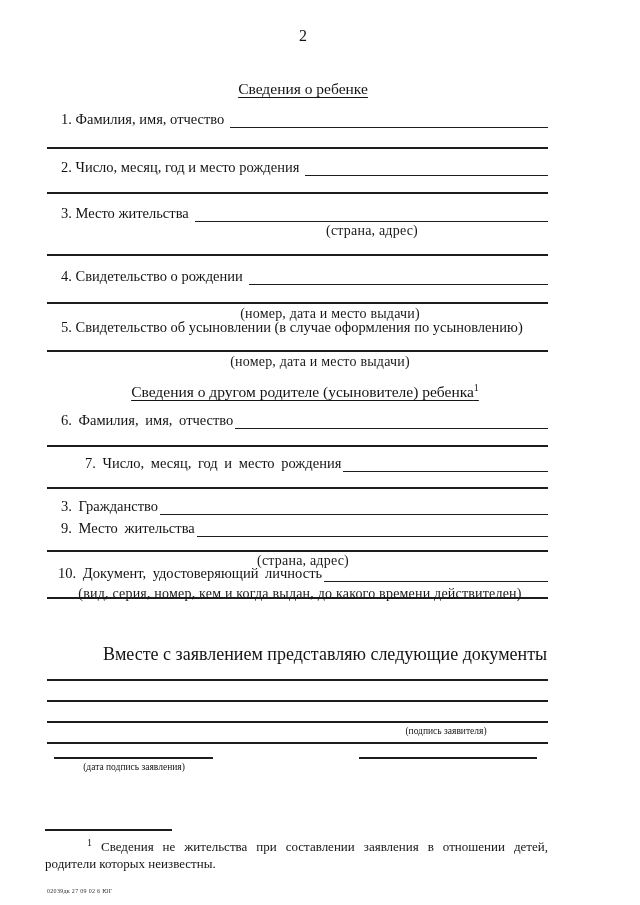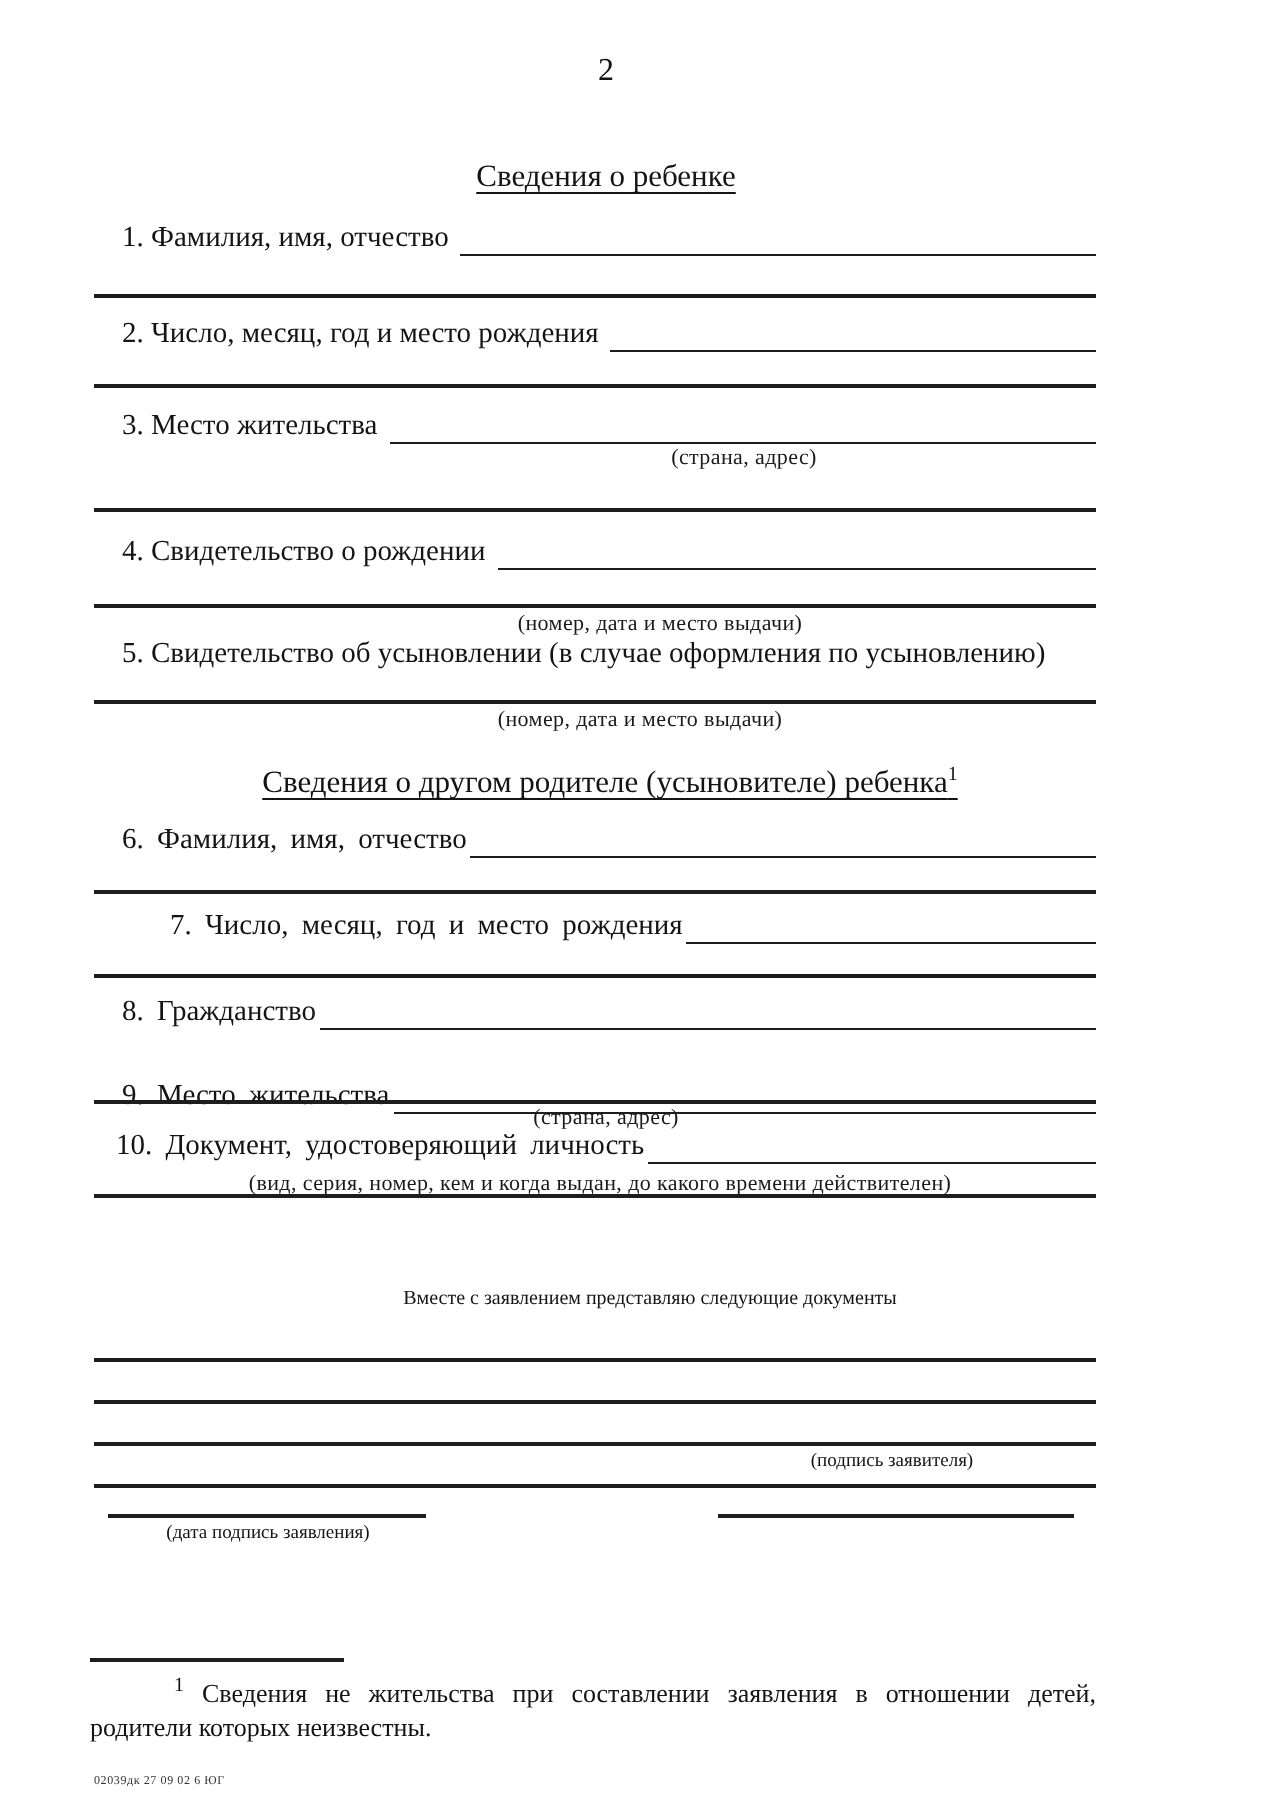--- a/index.html
+++ b/index.html
@@ -27,24 +27,24 @@
   .item .fill{
     flex:1;margin-left:6px;
     border-bottom:1.5px solid #1d1d1d;
     height:16px;
   }
   .hline{
     left:47px;width:501px;height:0;
     border-top:2px solid #1d1d1d;
   }
   .hline.thick{border-top-width:2.5px;}
-  .cap{font-size:11px;color:#1a1a1a;letter-spacing:0.2px;}
+  .cap{font-size:14px;color:#1a1a1a;letter-spacing:0.2px;}
   .sigline{height:0;border-top:2px solid #1d1d1d;}
   .sigcap{font-size:9.5px;}
-  .docintro{font-size:10px;}
+  .docintro{font-size:18px;}
   .footnote{
     left:45px;width:503px;
     font-size:13px;line-height:17px;
     text-align:justify;text-indent:42px;
   }
   .fnrule{left:45px;width:127px;border-top:2.5px solid #1d1d1d;height:0;}
   .code{font-size:6px;color:#333;letter-spacing:0.3px;}
 </style>
 </head>
 <body>
@@ -100,25 +100,25 @@
   </div>
   <div class="abs hline" style="top:445px;"></div>
 
   <div class="abs item" style="top:454px;margin-left:24px;">
     <span class="lbl sp">7. Число, месяц, год и место рождения</span>
     <span class="fill" style="margin-left:2px;"></span>
   </div>
   <div class="abs hline" style="top:487px;"></div>
 
   <div class="abs item" style="top:497px;">
-    <span class="lbl sp">8. Гражданство</span>
+    <span class="lbl sp">3. Гражданство</span>
     <span class="fill" style="margin-left:2px;"></span>
   </div>
 
-  <div class="abs item" style="top:539px;">
+  <div class="abs item" style="top:519px;">
     <span class="lbl sp">9. Место жительства</span>
     <span class="fill" style="margin-left:2px;"></span>
   </div>
   <div class="abs hline" style="top:550px;"></div>
   <div class="abs center cap" style="top:553px;left:303px;">(страна, адрес)</div>
 
   <div class="abs item" style="top:564px;left:58px;">
     <span class="lbl sp">10. Документ, удостоверяющий личность</span>
     <span class="fill" style="margin-left:2px;"></span>
   </div>

